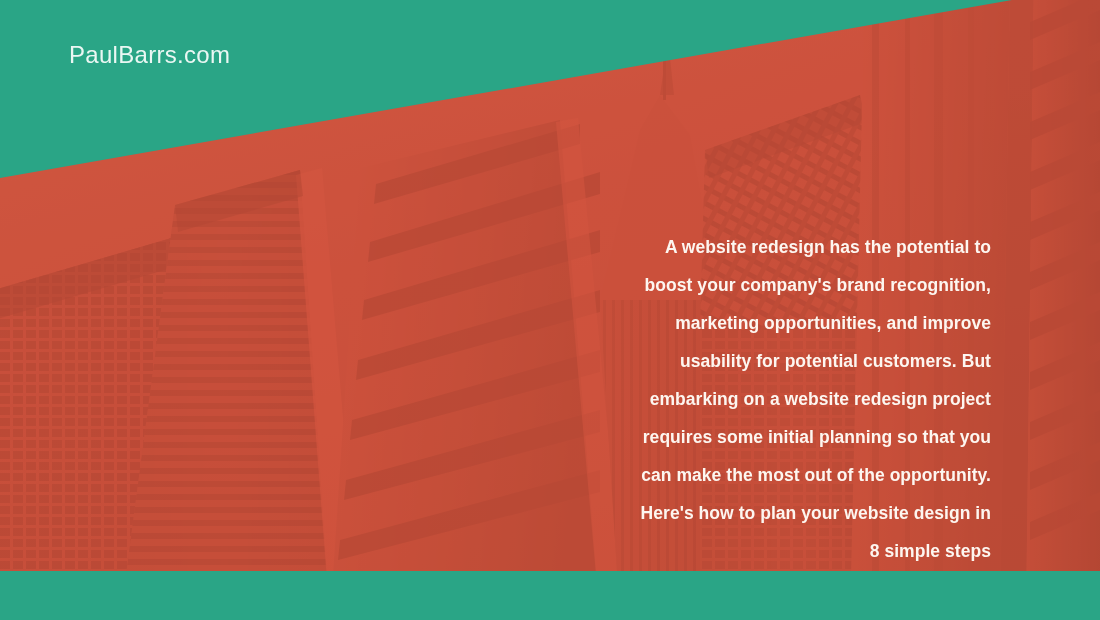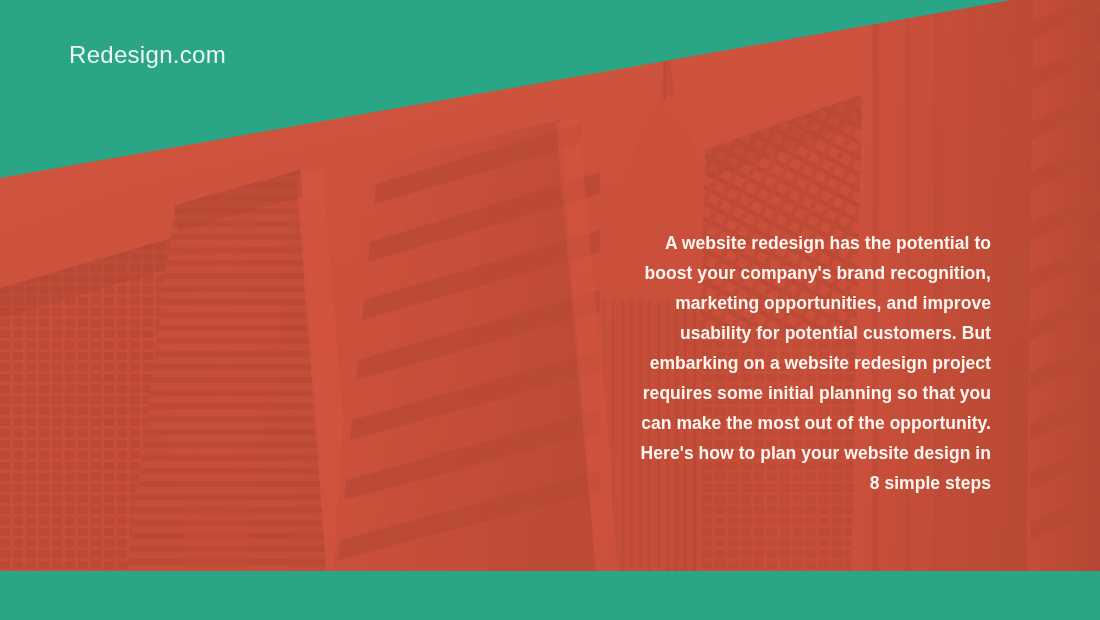--- a/index.html
+++ b/index.html
@@ -100,21 +100,21 @@
   }
 
   
   #body-copy {
     position: absolute;
     right: 109px;
     top: 228px;
     width: 360px;
     text-align: right;
     font-size: 17.5px;
-    line-height: 30px;
+    line-height: 38px;
     font-weight: 700;
     color: #fdf6f0;
     letter-spacing: .05px;
   }
 </style>
 </head>
 <body>
 
 <div id="banner">
 
@@ -236,18 +236,18 @@
     <rect x="0" y="0" width="1100" height="620" fill="#e6ded6" opacity=".18"></rect>
   </svg>
 
   <div id="red-wash"></div>
   <div id="red-wash2"></div>
 
   <div id="teal-diagonal"></div>
 
   <div id="teal-footer"></div>
 
-  <div id="logo">Redesign.com</div>
+  <div id="logo">PaulBarrs.com</div>
 
 
   <div id="body-copy">A website redesign has the potential to boost your company's brand recognition, marketing opportunities, and improve usability for potential customers. But embarking on a website redesign project requires some initial planning so that you can make the most out of the opportunity. Here's how to plan your website design in 8 simple steps</div>
 
 </div>
 
 </body></html>

